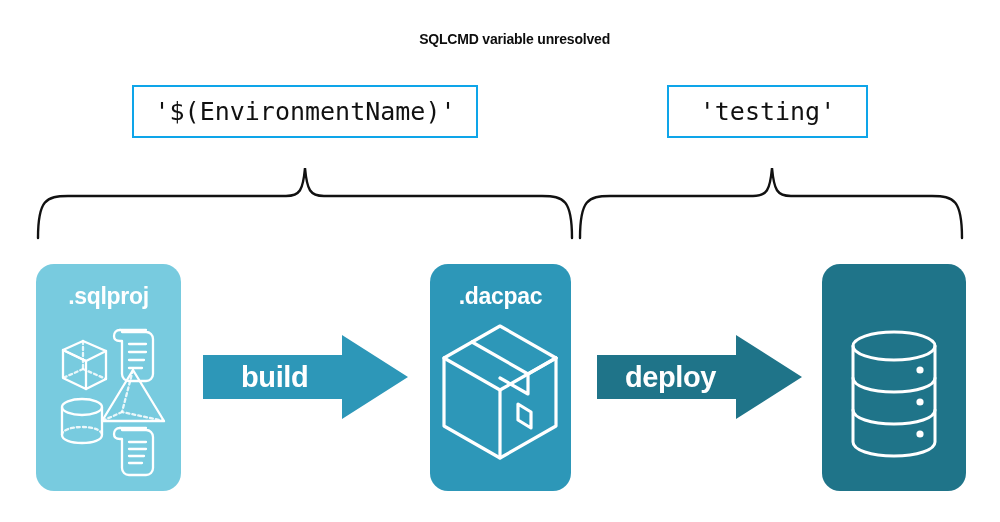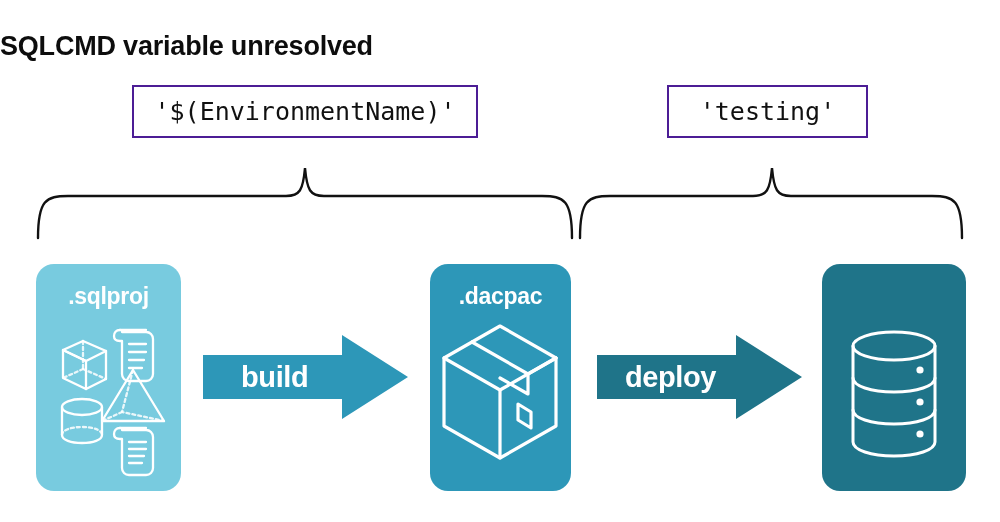--- a/index.html
+++ b/index.html
@@ -5,31 +5,31 @@
   html,body{margin:0;padding:0;}
   body{
     width:1000px;height:522px;background:#ffffff;
     font-family:"Liberation Sans", sans-serif;
     position:relative;overflow:hidden;
   }
   #stage{position:absolute;inset:0;}
 
   .hdr{
     position:absolute;
-    font-size:27px;font-weight:bold;color:#0d0d0d;
+    font-size:14px;font-weight:bold;color:#0d0d0d;
     letter-spacing:-0.2px;white-space:nowrap;
-    text-align:left;
+    text-align:right;
   }
   #hdr-left{left:0;top:31px;width:610px;}
   #hdr-right{left:575px;top:31px;width:385px;}
 
   .codebox{
     position:absolute;
     background:#ffffff;
-    border:2px solid #4c1d95;
+    border:2px solid #0ea5e9;
     display:flex;align-items:center;justify-content:center;
     font-family:"DejaVu Sans Mono", monospace;
     font-size:25px;color:#111111;
     letter-spacing:0px;
     box-sizing:border-box;
   }
   #code-left{left:132px;top:85px;width:346px;height:53px;}
   #code-right{left:667px;top:85px;width:201px;height:53px;}
 
   .brace-svg{position:absolute;left:0;top:0;width:1000px;height:522px;pointer-events:none;}

